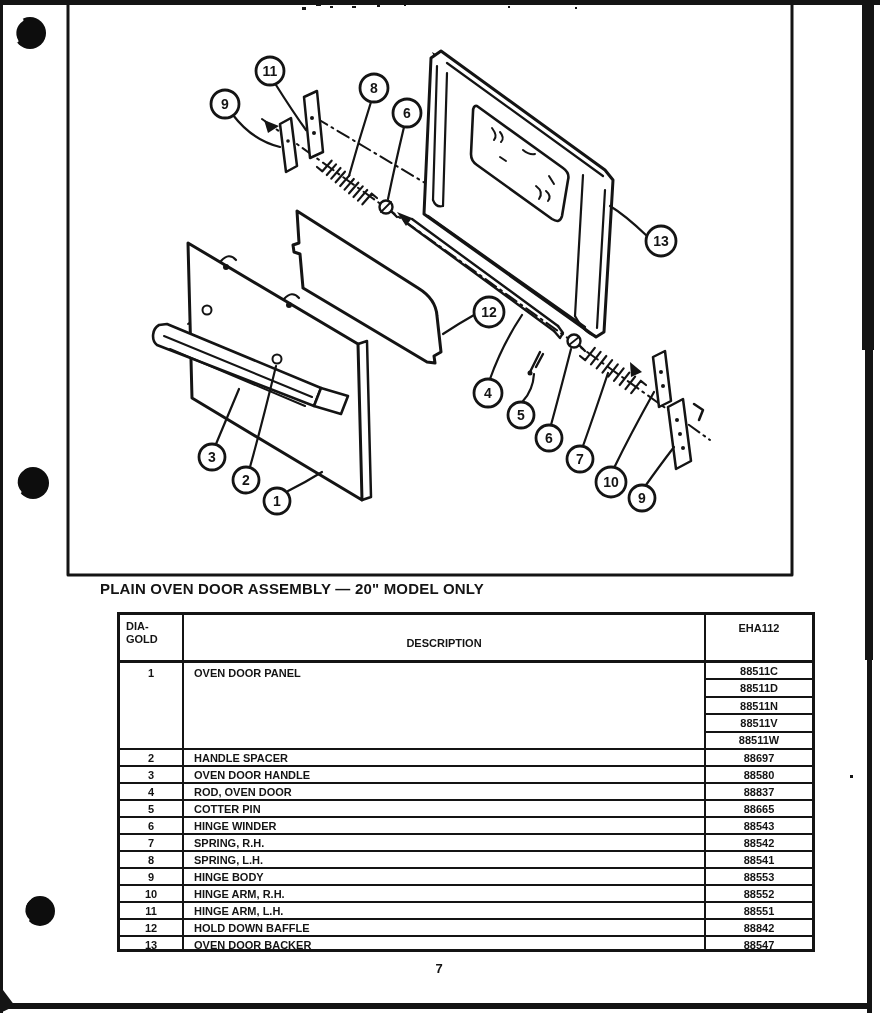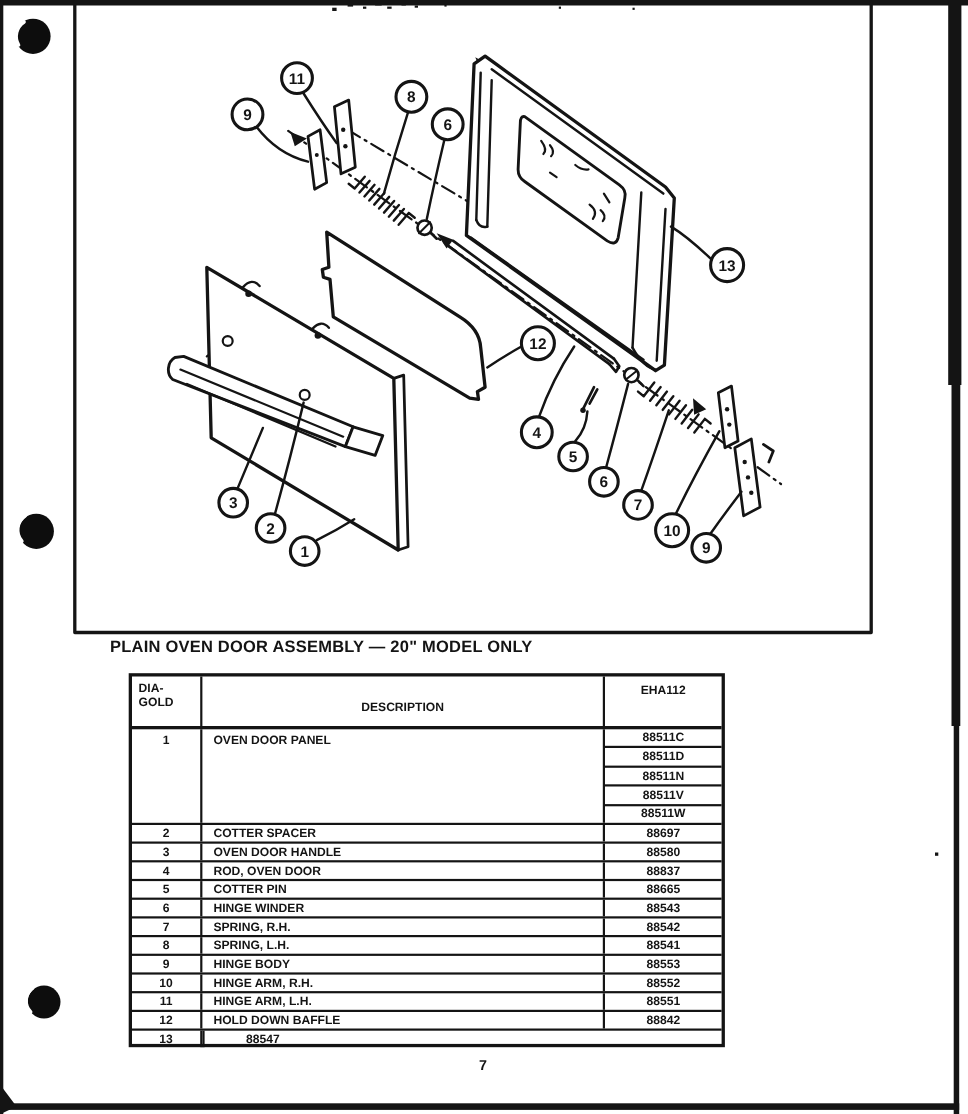--- a/index.html
+++ b/index.html
@@ -4,21 +4,21 @@
 <style>
   html,body{margin:0;padding:0;background:#777;}
   #page{position:relative;width:880px;height:1013px;background:#ffffff;overflow:hidden;
         font-family:"Liberation Sans",sans-serif;color:#141414;}
   #art{position:absolute;left:0;top:0;}
   .title{position:absolute;left:100px;top:580px;width:716px;text-align:left;
          font-size:15px;font-weight:700;letter-spacing:.2px;}
   .pagenum{position:absolute;left:427px;top:961px;width:24px;text-align:center;
            font-size:13px;font-weight:700;}
   
-  .ptable{position:absolute;left:117px;top:612px;width:542px;height:340px;
+  .ptable{position:absolute;left:117px;top:612px;width:698px;height:340px;
           border:3px solid #141414;box-sizing:border-box;font-weight:700;font-size:11px;}
   .ptable *{box-sizing:border-box;}
   .trow{display:flex;width:100%;}
   .c1{width:64px;flex:none;border-right:2px solid #141414;}
   .c3{width:108px;flex:none;border-left:2px solid #141414;}
   .c2{flex:1;min-width:0;}
   .t-header{height:48px;border-bottom:3px solid #141414;}
   .t-header .c1{padding:5px 0 0 6px;line-height:13px;}
   .t-header .c2{display:flex;align-items:center;justify-content:center;padding-top:10px;}
   .t-header .c3{text-align:center;padding-top:7px;}
@@ -295,21 +295,21 @@
       <div class="partrow">88511C</div>
       <div class="partrow">88511D</div>
       <div class="partrow">88511N</div>
       <div class="partrow">88511V</div>
       <div class="partrow">88511W</div>
     </div>
   </div>
 
   <div class="trow t-row">
     <div class="c1">2</div>
-    <div class="c2">COTTER SPACER</div>
+    <div class="c2">HANDLE SPACER</div>
     <div class="c3">88697</div>
   </div>
   <div class="trow t-row">
     <div class="c1">3</div>
     <div class="c2">OVEN DOOR HANDLE</div>
     <div class="c3">88580</div>
   </div>
   <div class="trow t-row">
     <div class="c1">4</div>
     <div class="c2">ROD, OVEN DOOR</div>
@@ -350,19 +350,20 @@
     <div class="c2">HINGE ARM, L.H.</div>
     <div class="c3">88551</div>
   </div>
   <div class="trow t-row">
     <div class="c1">12</div>
     <div class="c2">HOLD DOWN BAFFLE</div>
     <div class="c3">88842</div>
   </div>
   <div class="trow t-row">
     <div class="c1">13</div>
+    <div class="c2">OVEN DOOR BACKER</div>
     <div class="c3">88547</div>
   </div>
 </div>
 
 <div class="pagenum">7</div>
 
 </div>
 
 </body></html>

